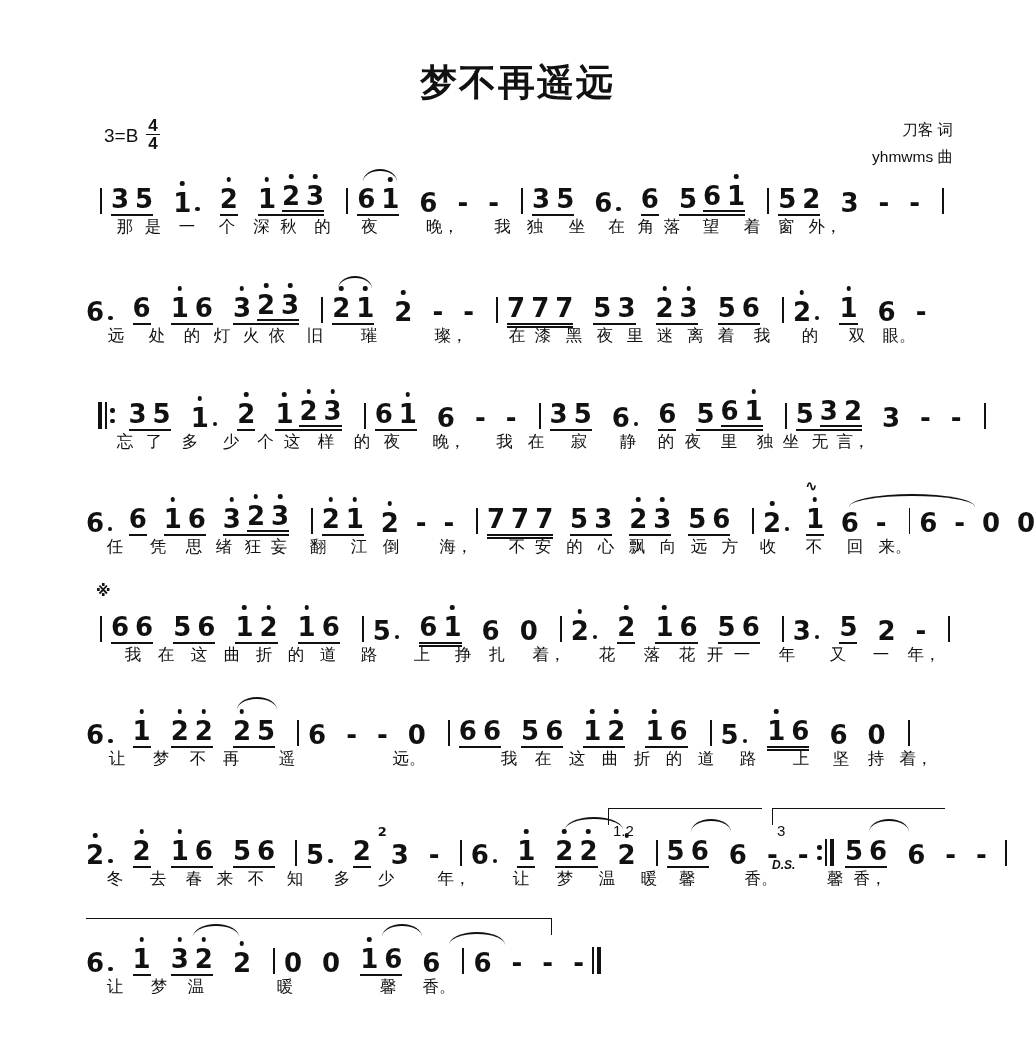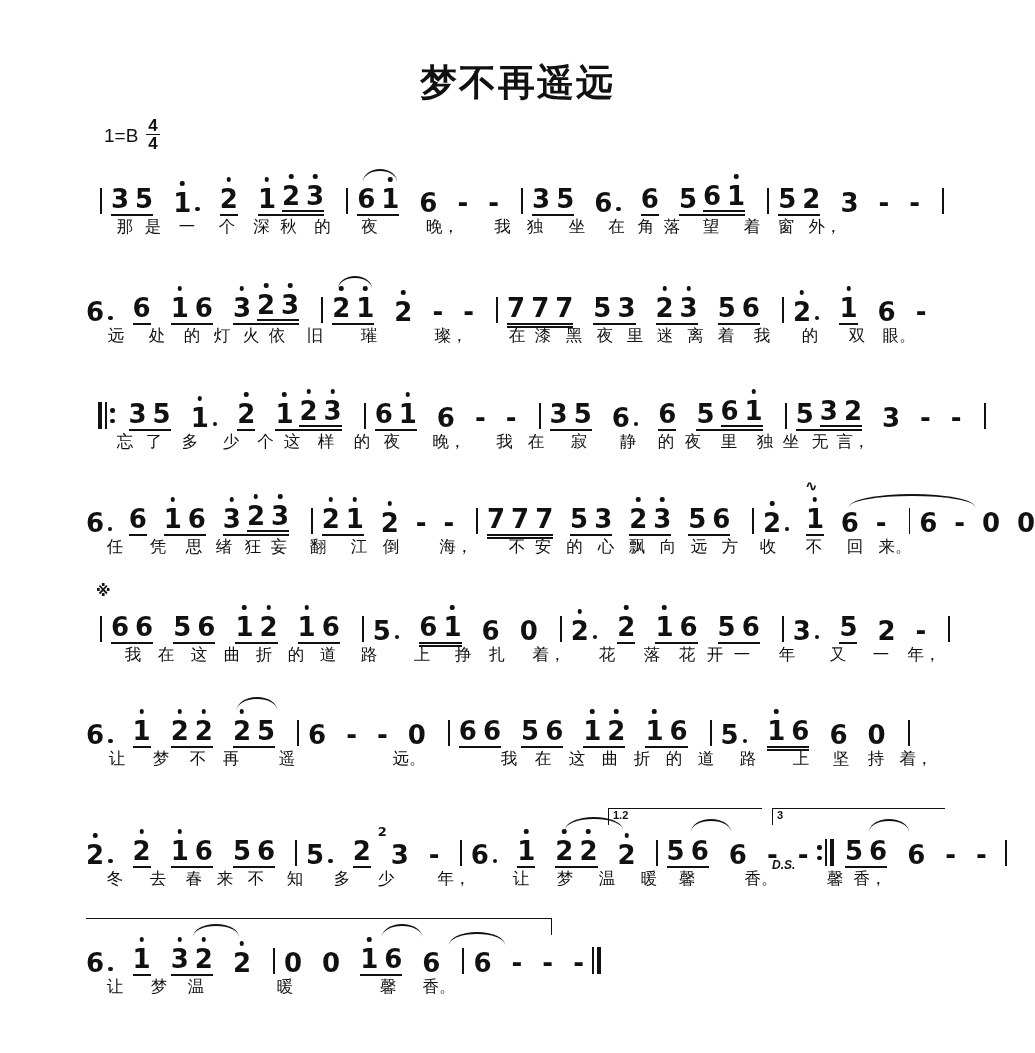--- a/index.html
+++ b/index.html
@@ -130,43 +130,47 @@
   .endbar .thin{width:2px;height:27px;background:#111;margin-right:3px;}
   .endbar .thick{width:4px;height:27px;background:#111;}
 
   
   .volta{
     position:absolute;border-top:1.8px solid #111;border-left:1.8px solid #111;
     height:16px;
   }
   .volta.noleft{border-left:none;}
   .volta .vlabel{
-    position:absolute;left:4px;top:1px;font-size:11px;line-height:1;font-weight:bold;
+    position:absolute;left:4px;top:14px;font-size:15px;line-height:1;
   }
   .volta.close{border-right:1.8px solid #111;}
 
   .lyr{
     display:inline-block;text-align:center;white-space:nowrap;
   }
 </style>
 </head>
 <body>
 
 <div class="sheet">
 
   <div class="title">梦不再遥远</div>
 
   <div class="keysig">
-    <span>1=B</span>
+    <span>3=B</span>
     <span class="timesig">
       <span class="num">4</span>
       <span class="den">4</span>
     </span>
   </div>
 
+  <div class="credits">
+    <div>刀客 词</div>
+    <div>yhmwms 曲</div>
+  </div>
 
   <div class="system" style="top:168px;">
     <div class="noterow" style="padding-left:100px;">
       <span class="bar" style="margin-left:0;"></span>
       <span class="grp b1">
           <span class="n">3</span>
           <span class="sp-s"></span>
           <span class="n">5</span>
         </span>
       <span class="sp-l"></span>

